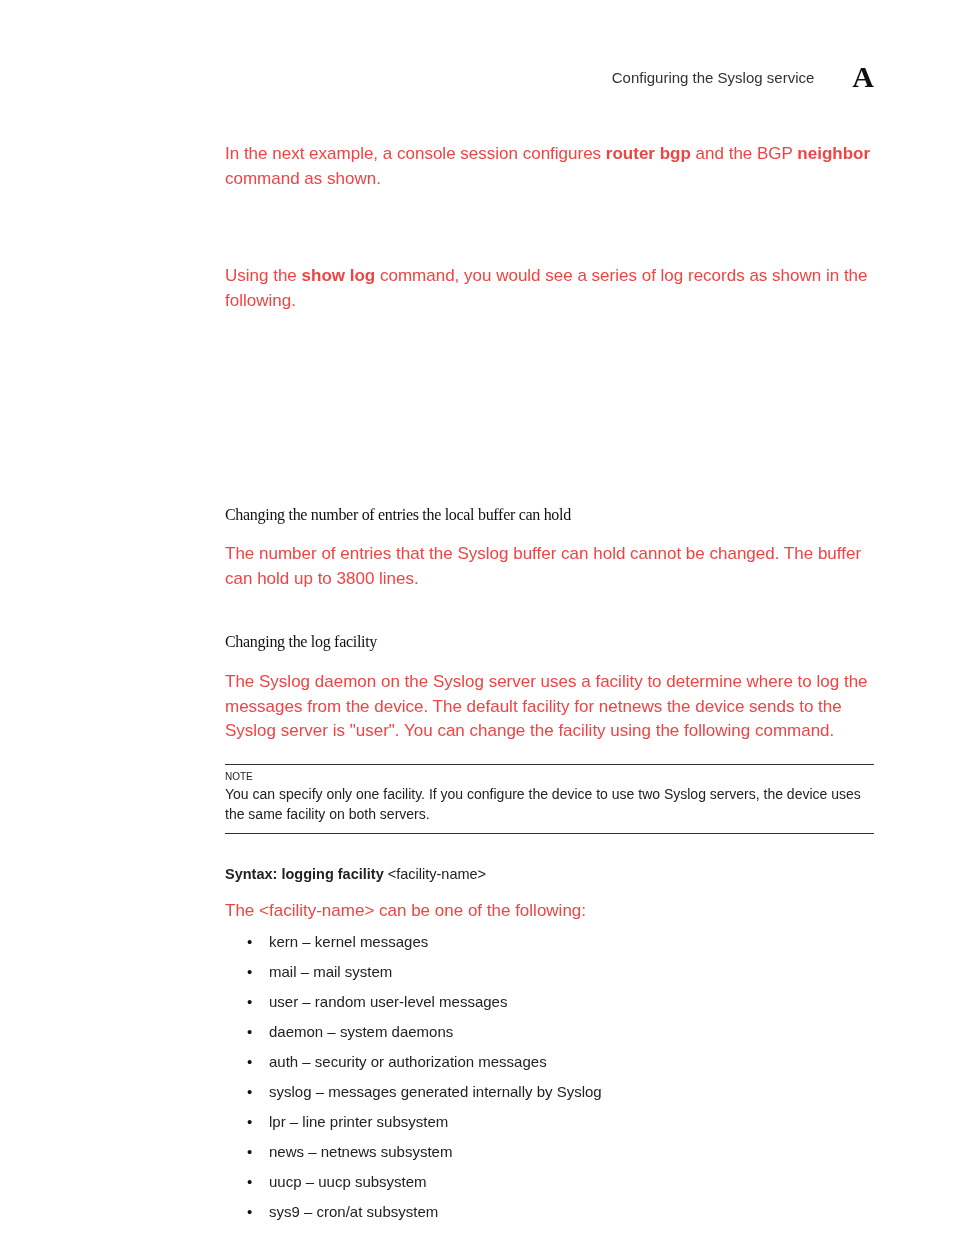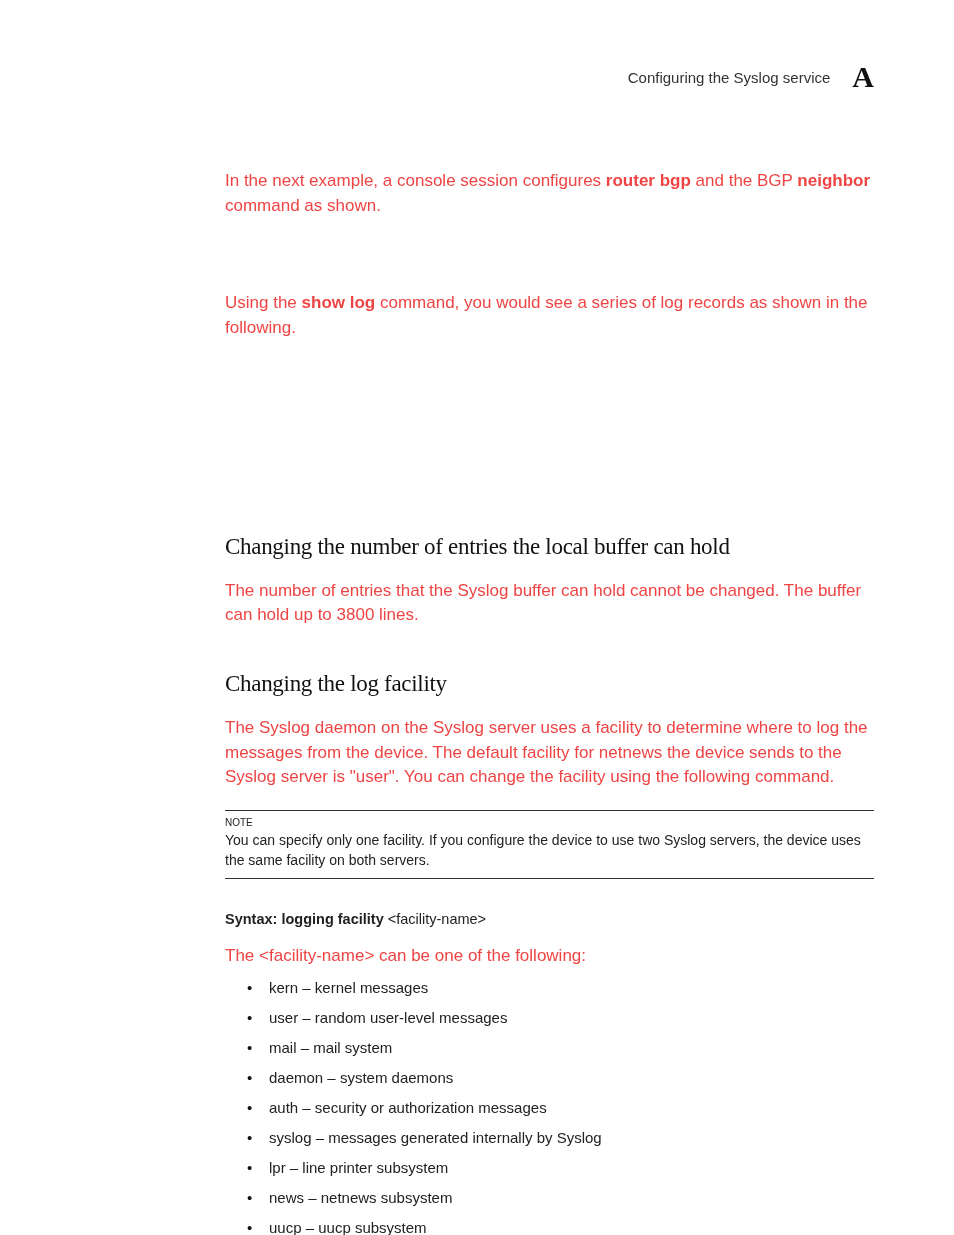--- a/index.html
+++ b/index.html
@@ -11,22 +11,22 @@
     width: 954px;
   }
   .page {
     padding: 60px 80px 80px 225px;
     box-sizing: border-box;
   }
   .header-row {
     display: flex;
     justify-content: flex-end;
     align-items: center;
-    gap: 22px;
-    margin-bottom: 75px;
+    gap: 38px;
+    margin-bottom: 48px;
   }
   .header-title {
     font-size: 15px;
     color: #333;
   }
   .header-letter {
     font-family: Georgia, 'Times New Roman', serif;
     font-size: 30px;
     font-weight: 600;
     color: #111;
@@ -34,21 +34,21 @@
   .para {
     font-size: 17px;
     line-height: 1.45;
     margin-bottom: 20px;
     color: #ef4444;
   }
   .bold { font-weight: 700; }
   .gap-huge { height: 170px; }
   h2.section {
     font-family: Georgia, 'Times New Roman', serif;
-    font-size: 23px;
+    font-size: 16px;
     font-weight: 400;
     color: #111;
     margin: 0 0 12px 0;
     line-height: 1.35;
     letter-spacing: -0.3px;
   }
   .note-block {
     border-top: 1px solid #333;
     border-bottom: 1px solid #333;
     padding: 6px 0 8px 0;
@@ -127,22 +127,22 @@
   <p class="syntax-line">
     <span class="bold">Syntax:  logging facility </span><span class="syntax-italic">&lt;facility-name&gt;</span>
   </p>
 
   <p class="para" style="margin-bottom:6px">
     <span>The </span><span class="syntax-italic">&lt;facility-name&gt;</span><span> can be one of the following:</span>
   </p>
 
   <ul class="bullets">
     <li>kern – kernel messages</li>
+    <li>mail – mail system</li>
     <li>user – random user-level messages</li>
-    <li>mail – mail system</li>
     <li>daemon – system daemons</li>
     <li>auth – security or authorization messages</li>
     <li>syslog – messages generated internally by Syslog</li>
     <li>lpr – line printer subsystem</li>
     <li>news – netnews subsystem</li>
     <li>uucp – uucp subsystem</li>
     <li>sys9 – cron/at subsystem</li>
   </ul>
 
 </div>

